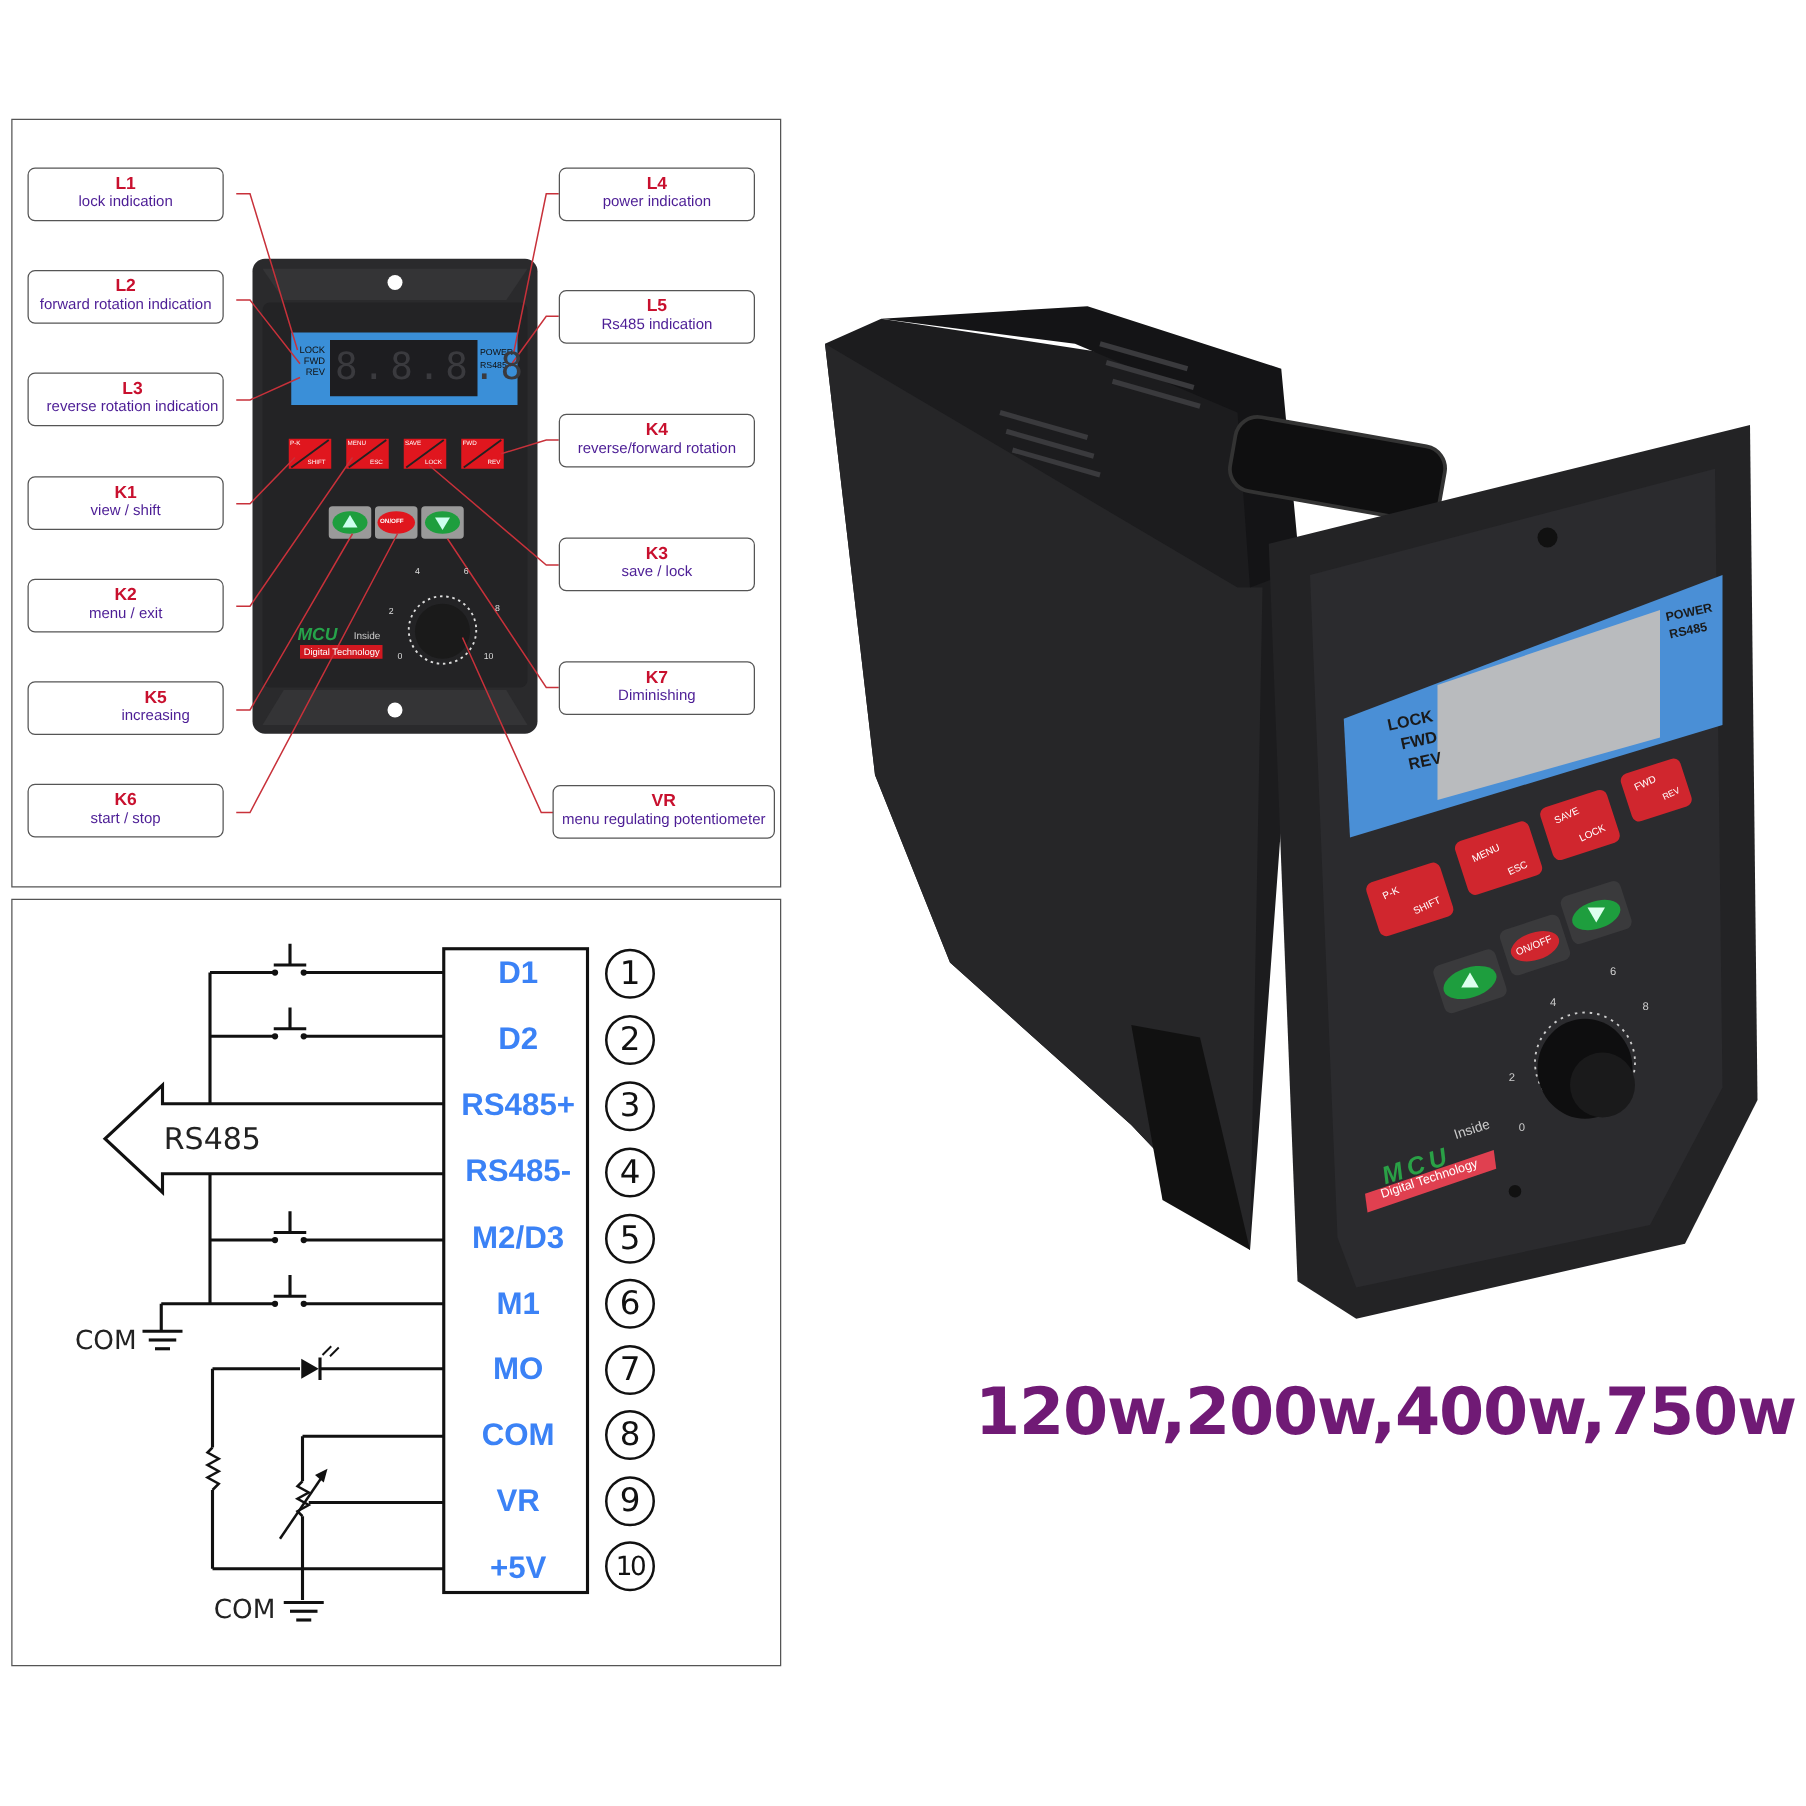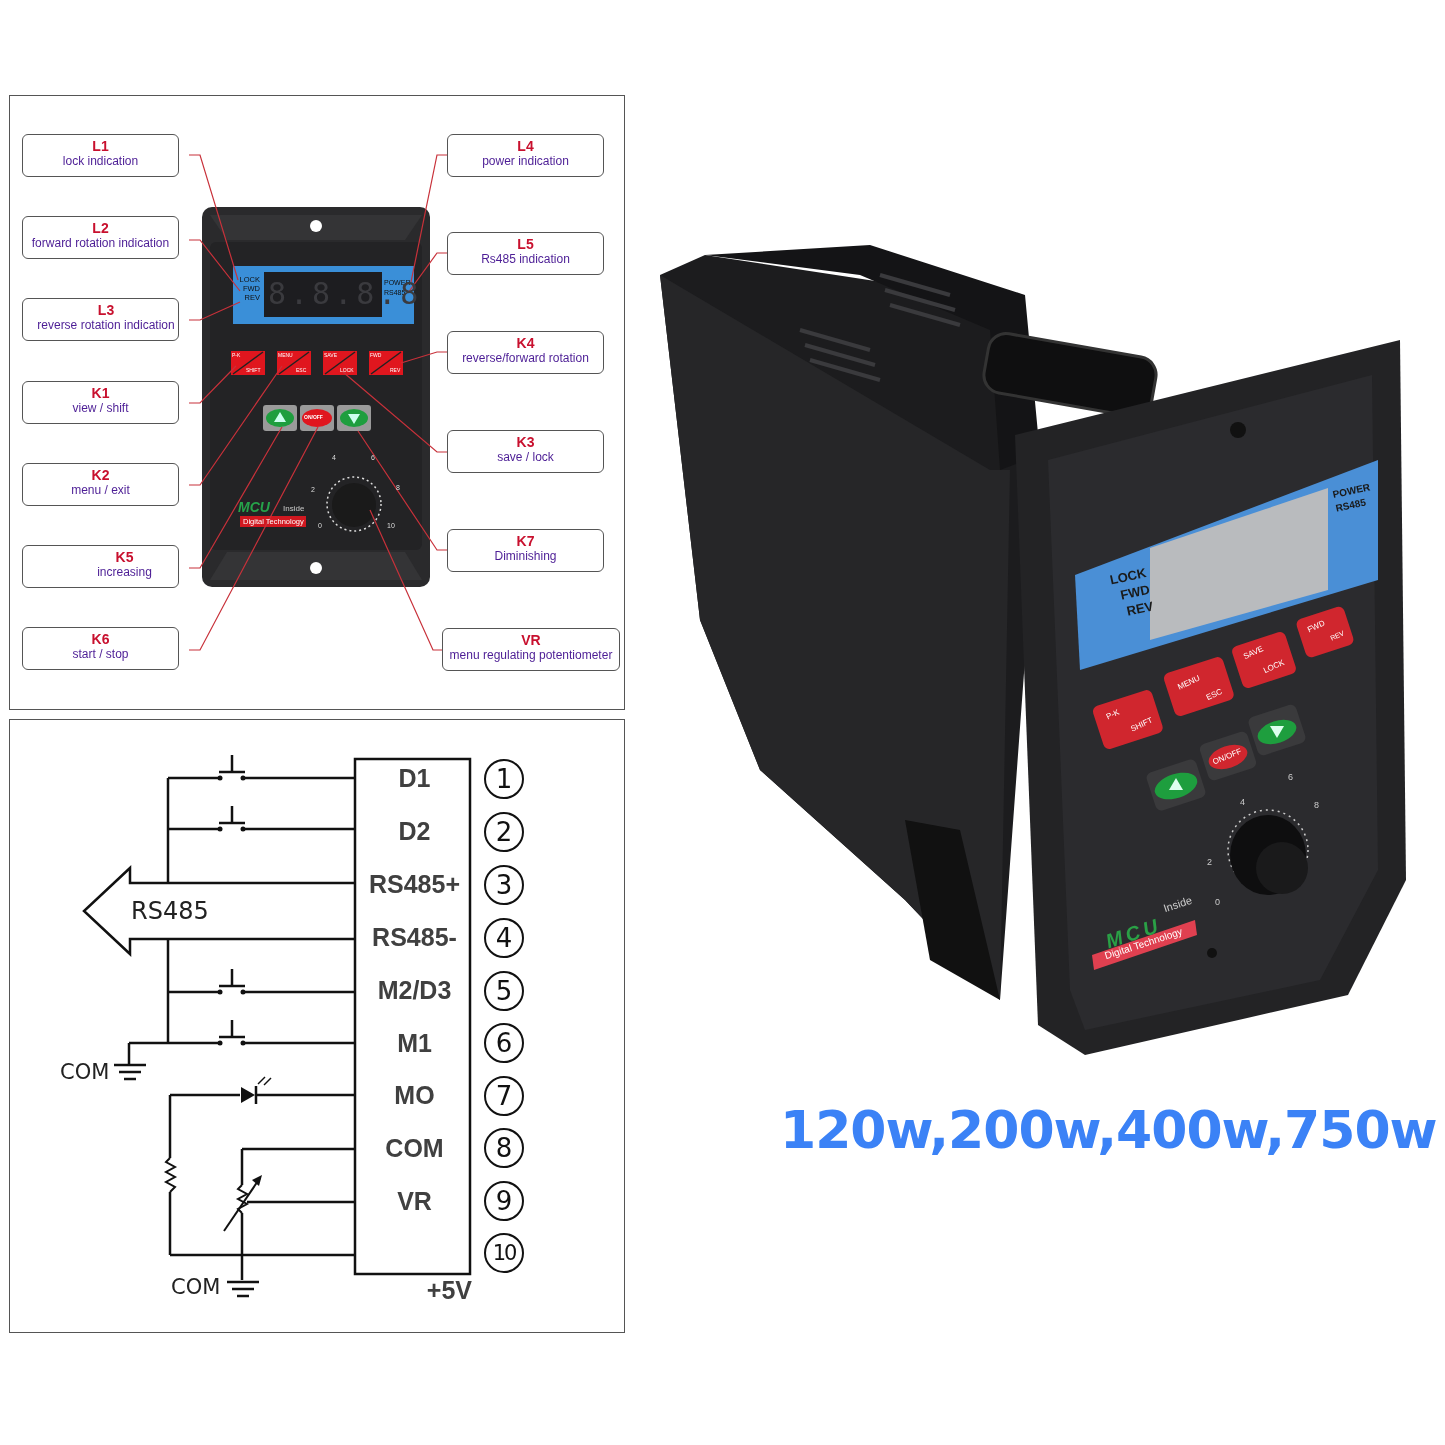--- a/index.html
+++ b/index.html
@@ -17,24 +17,24 @@
   }
   .callout .code { display: block; color: #c8102e; font-weight: bold; font-size: 14px; line-height: 15px; margin-top: 4px; }
   .callout .desc { display: block; color: #4c1d95; font-size: 12px; line-height: 14px; }
   .callout.wide { width: 178px; }
 
   svg { position: absolute; left: 0; top: 0; overflow: visible; }
 
   .spec-text {
     position: absolute; left: 780px; top: 1100px; width: 570px;
     font-family: "DejaVu Sans", sans-serif; font-weight: bold; font-size: 52px;
-    color: #3b82f6; letter-spacing: -1px; white-space: nowrap;
+    color: #701a75; letter-spacing: -1px; white-space: nowrap;
   }
 
-  .term-label { position: absolute; width: 115px; left: 357px; text-align: center; font-weight: bold; font-size: 25px; color: #404040; font-family: "Liberation Sans", sans-serif; }
+  .term-label { position: absolute; width: 115px; left: 357px; text-align: center; font-weight: bold; font-size: 25px; color: #3b82f6; font-family: "Liberation Sans", sans-serif; }
   .term-num { position: absolute; left: 484px; width: 40px; height: 40px; border: 2.5px solid #111; border-radius: 50%; text-align: center; line-height: 36px; font-size: 26px; color: #111; font-family: "DejaVu Sans", sans-serif; }
   .term-num.small { font-size: 21px; letter-spacing: -2px; }
   .schem-text { position: absolute; font-size: 22px; color: #222; font-family: "DejaVu Sans", sans-serif; }
 </style>
 </head>
 <body>
 
 <div id="panel-top" class="panel"></div>
 
 <svg width="1445" height="1445">
@@ -259,21 +259,21 @@
 <div>
   <div class="term-label" style="top:764px;">D1</div>
   <div class="term-label" style="top:817px;">D2</div>
   <div class="term-label" style="top:870px;">RS485+</div>
   <div class="term-label" style="top:923px;">RS485-</div>
   <div class="term-label" style="top:976px;">M2/D3</div>
   <div class="term-label" style="top:1029px;">M1</div>
   <div class="term-label" style="top:1081px;">MO</div>
   <div class="term-label" style="top:1134px;">COM</div>
   <div class="term-label" style="top:1187px;">VR</div>
-  <div class="term-label" style="top:1276px;text-align:right;">+5V</div>
+  <div class="term-label" style="top:1240px;">+5V</div>
 
   <div class="term-num" style="top:759px;">1</div>
   <div class="term-num" style="top:812px;">2</div>
   <div class="term-num" style="top:865px;">3</div>
   <div class="term-num" style="top:918px;">4</div>
   <div class="term-num" style="top:971px;">5</div>
   <div class="term-num" style="top:1023px;">6</div>
   <div class="term-num" style="top:1076px;">7</div>
   <div class="term-num" style="top:1128px;">8</div>
   <div class="term-num" style="top:1181px;">9</div>

